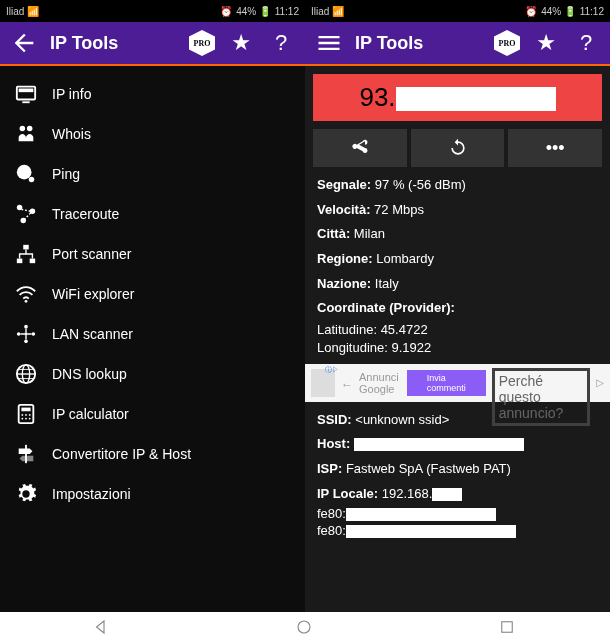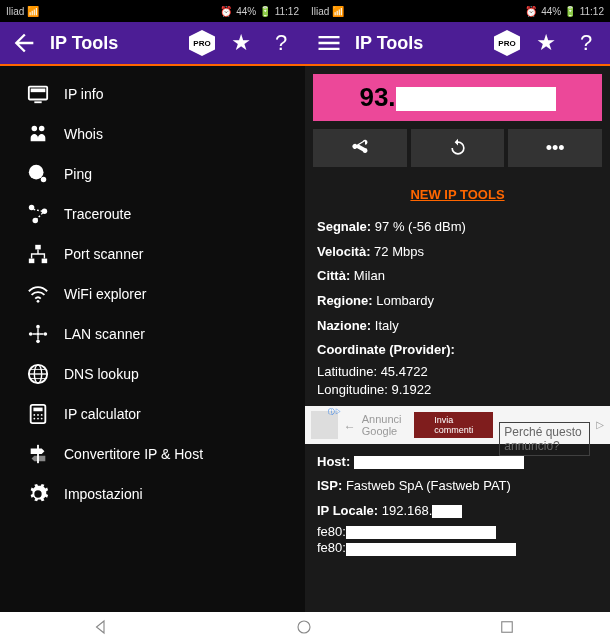--- a/index.html
+++ b/index.html
@@ -9,44 +9,44 @@
     .screen-left { background: #0d0d0d; }
     .screen-right { background: #1a1a1a; }
     
     .status-bar { height: 22px; display: flex; justify-content: space-between; align-items: center; padding: 0 6px; font-size: 10px; color: #ccc; background: #000; }
     .status-left { display: flex; align-items: flex-start; gap: 3px; }
     .status-right { display: flex; align-items: center; gap: 3px; }
     
     .app-bar { height: 44px; display: flex; align-items: center; padding: 0 10px; background: #4c1d95; gap: 12px; border-bottom: 2px solid #ff6600; }
     .app-title { font-size: 18px; font-weight: bold; color: #fff; flex: 1; }
     .app-bar-icon { width: 28px; height: 28px; display: flex; align-items: center; justify-content: center; color: #fff; font-size: 22px; }
-    .pro-badge { width: 26px; height: 26px; background: #fff; color: #000; font-size: 8px; font-weight: bold; display: flex; align-items: center; justify-content: center; clip-path: polygon(50% 0%, 100% 25%, 100% 75%, 50% 100%, 0% 75%, 0% 25%); }
+    .pro-badge { width: 26px; height: 26px; background: #fff; color: #000; font-size: 8px; font-weight: bold; display: flex; align-items: center; justify-content: center; clip-path: polygon(50% 0%, 100% 25%, 100% 75%, 50% 100%, 0% 75%, 0% 25%); font-family: Liberation Serif, serif; }
     
     .menu-list { flex: 1; padding: 8px 0; }
-    .menu-item { display: flex; align-items: center; padding: 8px 26px; gap: 14px; color: #fff; font-size: 14px; }
+    .menu-item { display: flex; align-items: center; padding: 8px 14px; gap: 14px; color: #fff; font-size: 14px; }
     .menu-icon { width: 24px; height: 24px; display: flex; align-items: center; justify-content: center; }
     .menu-icon svg { width: 22px; height: 22px; fill: #fff; }
     
-    .ip-display { background: #ec4899; padding: 8px; margin: 8px; text-align: center; color: #000; font-size: 26px; font-weight: bold; }
+    .ip-display { background: #ef4444; padding: 8px; margin: 8px; text-align: center; color: #000; font-size: 26px; font-weight: normal; }
     .action-row { display: flex; gap: 4px; padding: 0 8px; margin-bottom: 6px; }
     .action-btn { flex: 1; background: #333; height: 38px; display: flex; align-items: center; justify-content: center; color: #fff; font-size: 18px; }
     
     .link-banner { text-align: center; padding: 12px 0; }
     .link-banner a { color: #ff6600; font-weight: bold; text-decoration: underline; font-size: 13px; }
     
     .info-panel { padding: 0 12px; color: #fff; font-size: 13px; line-height: 1.9; }
     .info-label { font-weight: bold; text-align: right; }
     .redacted { background: #fff; color: #fff; display: inline-block; min-width: 80px; height: 13px; vertical-align: middle; }
     
     .ad-banner { background: #f5f5f5; height: 38px; margin: 6px 0; display: flex; align-items: center; font-size: 10px; color: #666; padding: 0 6px; gap: 6px; }
     .ad-left { width: 45px; height: 28px; background: #ddd; position: relative; }
     .ad-tag { position: absolute; top: -4px; right: -4px; font-size: 7px; color: #1a73e8; }
     .ad-text { color: #999; font-size: 11px; }
-    .ad-btn-blue { background: #7f1d1d; color: #fff; padding: 3px 20px; font-size: 9px; }
-    .ad-btn-white { border: 1px solid #404040; padding: 2px 4px; font-size: 12px; color: #666; margin-top: 29px; }
+    .ad-btn-blue { background: #8b5cf6; color: #fff; padding: 3px 20px; font-size: 9px; }
+    .ad-btn-white { border: 3px solid #404040; padding: 2px 4px; font-size: 14px; color: #666; margin-top: 29px; }
     .ad-arrow { color: #999; font-size: 12px; }
     
     .nav-bar { height: 32px; background: #fff; display: flex; justify-content: space-around; align-items: center; }
     .nav-btn { width: 20px; height: 20px; }
     .nav-btn svg { width: 18px; height: 18px; fill: none; stroke: #888; stroke-width: 1.5; }
   </style>
 </head>
 <body>
 
 <div class="screens">
@@ -236,23 +236,20 @@
           </svg>
       </div>
       <div class="action-btn">
         <svg width="20" height="20" viewBox="0 0 24 24">
             <path fill="#fff" d="M12 4V1L8 5l4 4V6a6 6 0 11-6 6H4a8 8 0 108-8z"></path>
           </svg>
       </div>
       <div class="action-btn">•••</div>
     </div>
 
-    <div class="link-banner">
-      <a>NEW IP TOOLS</a>
-    </div>
 
     <div class="info-panel">
       <div><span class="info-label">Segnale:</span> <span>97 % (-56 dBm)</span></div>
       <div><span class="info-label">Velocità:</span> <span>72 Mbps</span></div>
       <div><span class="info-label">Città:</span> <span>Milan</span></div>
       <div><span class="info-label">Regione:</span> <span>Lombardy</span></div>
       <div><span class="info-label">Nazione:</span> <span>Italy</span></div>
       <div><span class="info-label">Coordinate (Provider):</span></div>
       <div style="line-height:1.4"><span>Latitudine:</span> <span>45.4722</span></div>
       <div style="line-height:1.4"><span>Longitudine:</span> <span>9.1922</span></div>
@@ -265,20 +262,21 @@
       <span class="ad-arrow">←</span>
       <span class="ad-text">Annunci Google</span>
       <div style="display:flex;flex-direction:column;gap:2px;margin-left:auto">
         <span class="ad-btn-blue">Invia commenti</span>
       </div>
       <span class="ad-btn-white">Perché questo annuncio?</span>
       <span style="color:#999">▷</span>
     </div>
 
     <div class="info-panel">
+      <div><span class="info-label">SSID:</span> <span>&lt;unknown ssid&gt;</span></div>
       <div><span class="info-label">Host:</span> <span class="redacted" style="min-width:170px"></span></div>
       <div><span class="info-label">ISP:</span> <span>Fastweb SpA (Fastweb PAT)</span></div>
       <div><span class="info-label">IP Locale:</span> <span>192.168.</span><span class="redacted" style="min-width:30px"></span></div>
       <div style="line-height:1.3"><span>fe80:</span><span class="redacted" style="min-width:150px"></span></div>
       <div style="line-height:1.3"><span>fe80:</span><span class="redacted" style="min-width:170px"></span></div>
     </div>
   </div>
 </div>
 
 <div class="nav-bar">

